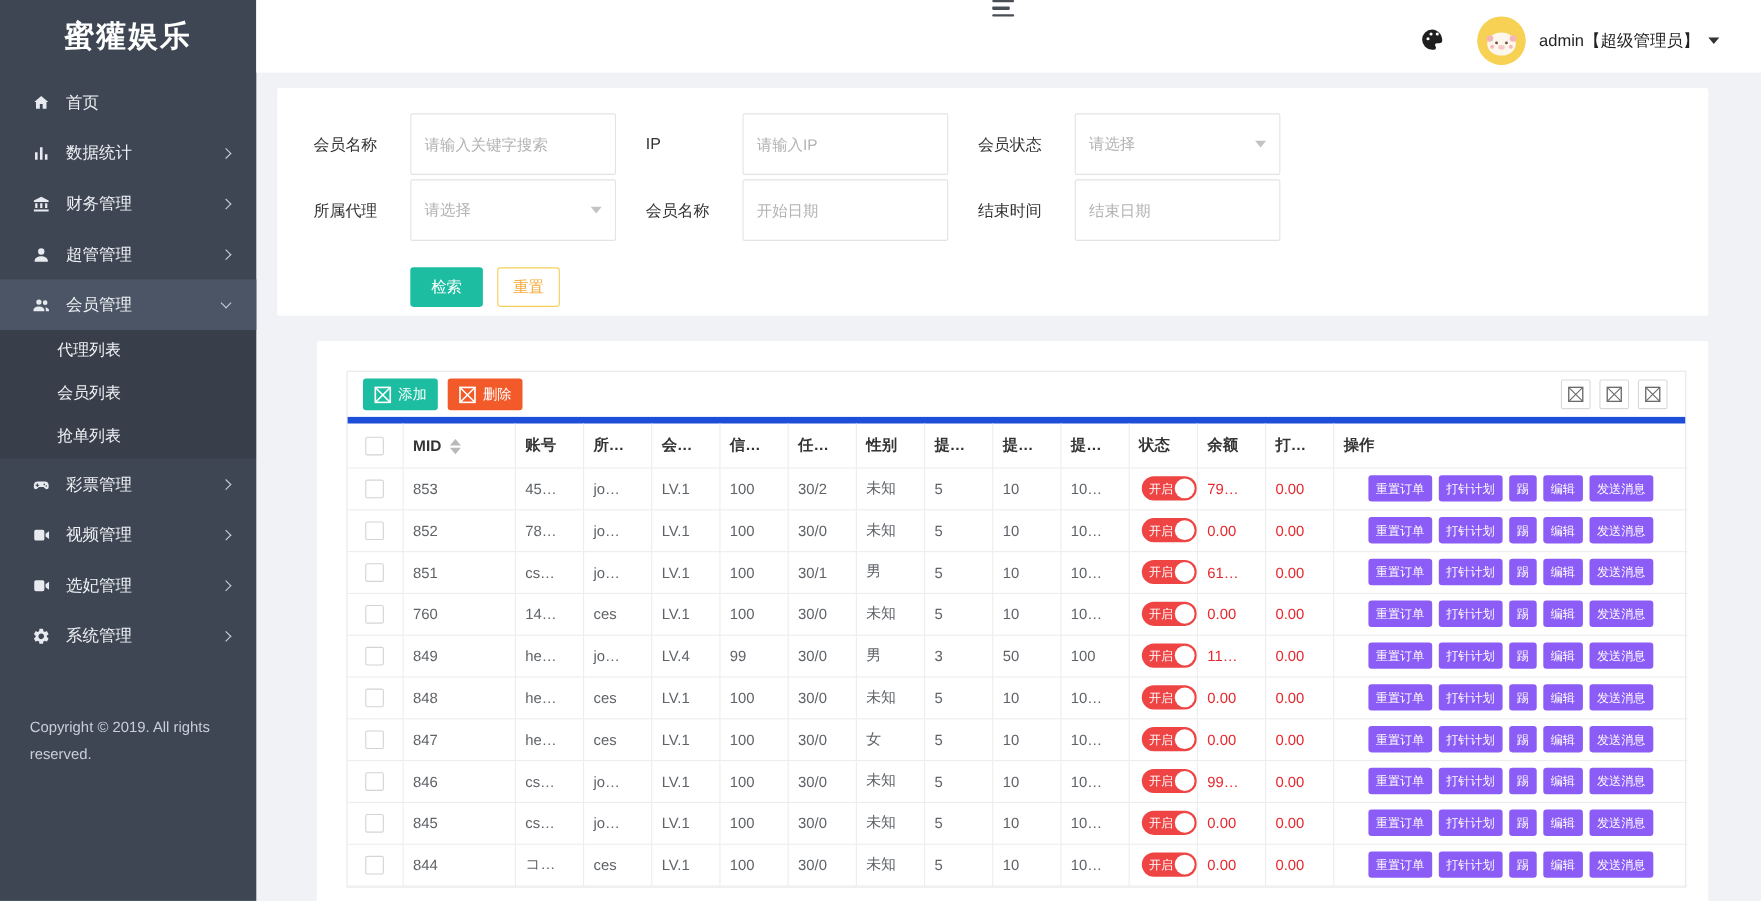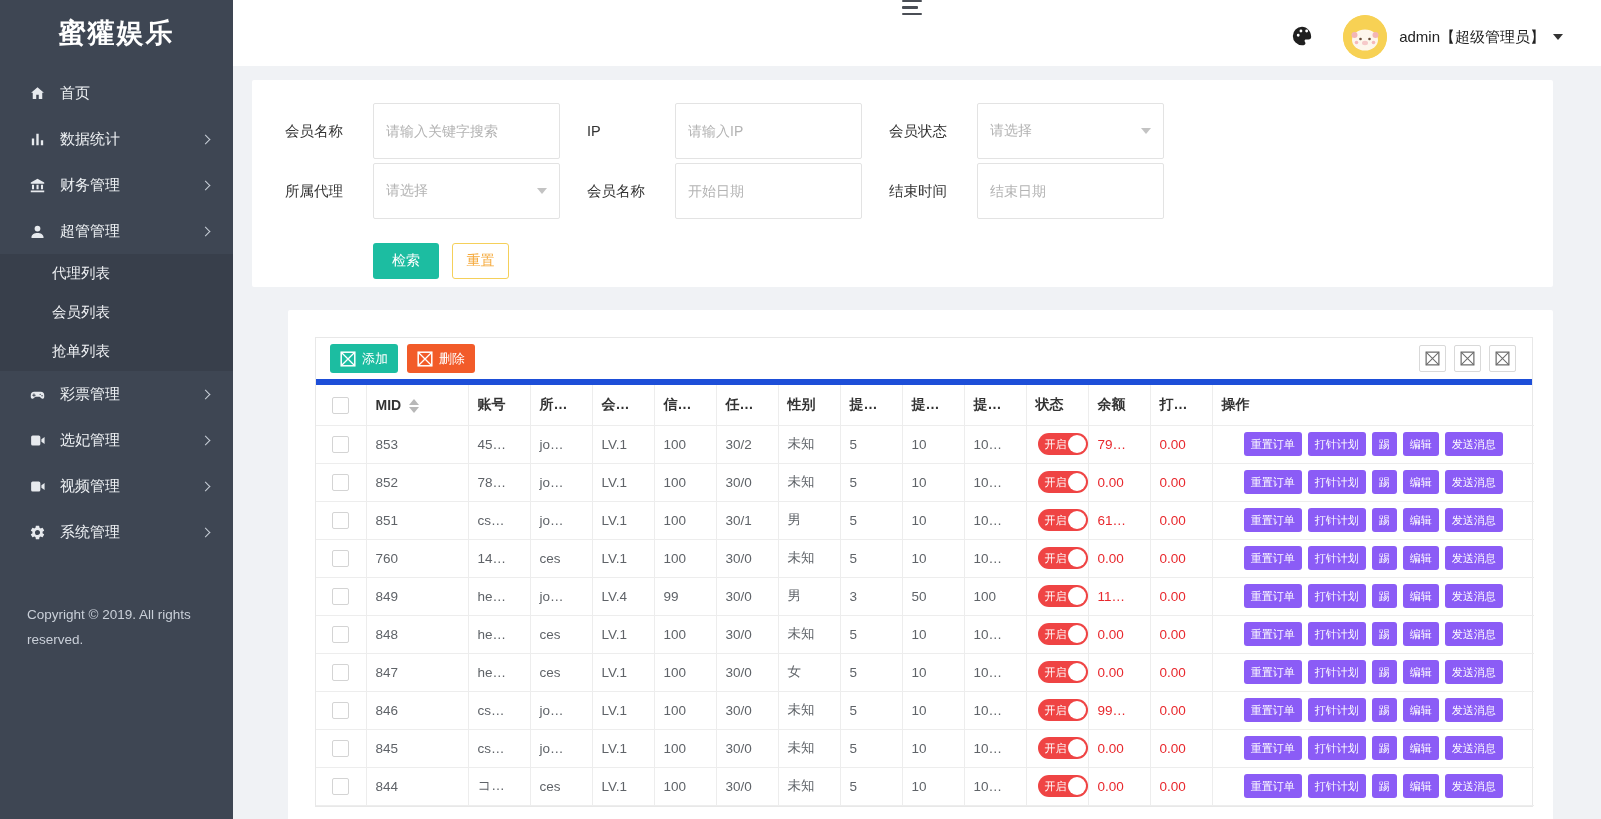--- a/index.html
+++ b/index.html
@@ -118,50 +118,59 @@
         </div>
         <div class="menu-item">
           <span class="micon">
             <svg viewBox="0 0 24 24">
               <path d="M12 3.8a4.1 4.1 0 1 1 0 8.2 4.1 4.1 0 0 1 0-8.2zM3.5 20.2c0-4 4.2-6 8.5-6s8.5 2 8.5 6v.8h-17z"></path>
             </svg>
           </span>
           <span class="mlabel">超管管理</span>
           <span class="chev "></span>
         </div>
+        <div class="menu-item active">
+          <span class="micon">
+            <svg viewBox="0 0 24 24">
+              <path d="M9 4.5a3.4 3.4 0 1 1 0 6.8 3.4 3.4 0 0 1 0-6.8zm8 1.2a3 3 0 1 1 0 6 3 3 0 0 1 0-6zM2 18.6c0-3.4 3.4-5 7-5s7 1.6 7 5v1H2zm15.3-3.7c2.7.4 4.7 1.6 4.7 3.7v1h-4.1v-1c0-1.4-.2-2.7-.6-3.7z"></path>
+            </svg>
+          </span>
+          <span class="mlabel">会员管理</span>
+          <span class="chev down"></span>
+        </div>
         <div class="submenu">
           <div class="submenu-item">代理列表</div>
           <div class="submenu-item">会员列表</div>
           <div class="submenu-item">抢单列表</div>
         </div>
         <div class="menu-item">
           <span class="micon">
             <svg viewBox="0 0 24 24">
               <path d="M7.5 8h9a5 5 0 0 1 5 5v2.5a2.5 2.5 0 0 1-4.4 1.6L15 15H9l-2.1 2.1A2.5 2.5 0 0 1 2.5 15.5V13a5 5 0 0 1 5-5zm.2 2.6H6.3v1.6H4.7v1.4h1.6v1.6h1.4v-1.6h1.6v-1.4H7.7zm8.1.2a1 1 0 1 0 0 2 1 1 0 0 0 0-2zm2.6 2a1 1 0 1 0 0 2 1 1 0 0 0 0-2z"></path>
             </svg>
           </span>
           <span class="mlabel">彩票管理</span>
           <span class="chev "></span>
         </div>
         <div class="menu-item">
           <span class="micon">
             <svg viewBox="0 0 24 24">
               <path d="M3 7.2A2.2 2.2 0 0 1 5.2 5h8.6A2.2 2.2 0 0 1 16 7.2v9.6a2.2 2.2 0 0 1-2.2 2.2H5.2A2.2 2.2 0 0 1 3 16.8zM17.5 10.2 22 7v10l-4.5-3.2z"></path>
             </svg>
           </span>
+          <span class="mlabel">视频管理</span>
+          <span class="chev "></span>
+        </div>
+        <div class="menu-item">
+          <span class="micon">
+            <svg viewBox="0 0 24 24">
+              <path d="M3 7.2A2.2 2.2 0 0 1 5.2 5h8.6A2.2 2.2 0 0 1 16 7.2v9.6a2.2 2.2 0 0 1-2.2 2.2H5.2A2.2 2.2 0 0 1 3 16.8zM17.5 10.2 22 7v10l-4.5-3.2z"></path>
+            </svg>
+          </span>
           <span class="mlabel">选妃管理</span>
-          <span class="chev "></span>
-        </div>
-        <div class="menu-item">
-          <span class="micon">
-            <svg viewBox="0 0 24 24">
-              <path d="M3 7.2A2.2 2.2 0 0 1 5.2 5h8.6A2.2 2.2 0 0 1 16 7.2v9.6a2.2 2.2 0 0 1-2.2 2.2H5.2A2.2 2.2 0 0 1 3 16.8zM17.5 10.2 22 7v10l-4.5-3.2z"></path>
-            </svg>
-          </span>
-          <span class="mlabel">视频管理</span>
           <span class="chev "></span>
         </div>
         <div class="menu-item">
           <span class="micon">
             <svg viewBox="0 0 24 24">
               <path d="M19.14 12.94c.04-.3.06-.61.06-.94 0-.32-.02-.64-.07-.94l2.03-1.58a.49.49 0 0 0 .12-.61l-1.92-3.32a.49.49 0 0 0-.59-.22l-2.39.96c-.5-.38-1.03-.7-1.62-.94l-.36-2.54a.48.48 0 0 0-.48-.41h-3.84c-.24 0-.43.17-.47.41l-.36 2.54c-.59.24-1.13.57-1.62.94l-2.39-.96a.49.49 0 0 0-.59.22L2.74 8.87c-.12.21-.08.47.12.61l2.03 1.58c-.05.3-.09.63-.09.94s.02.64.07.94l-2.03 1.58a.49.49 0 0 0-.12.61l1.92 3.32c.12.22.37.29.59.22l2.39-.96c.5.38 1.03.7 1.62.94l.36 2.54c.05.24.24.41.48.41h3.84c.24 0 .44-.17.47-.41l.36-2.54c.59-.24 1.13-.56 1.62-.94l2.39.96c.22.08.47 0 .59-.22l1.92-3.32a.49.49 0 0 0-.12-.61l-2.01-1.58zM12 15.6A3.61 3.61 0 0 1 8.4 12c0-1.98 1.62-3.6 3.6-3.6s3.6 1.62 3.6 3.6-1.62 3.6-3.6 3.6z"></path>
             </svg>
           </span>
           <span class="mlabel">系统管理</span>
           <span class="chev "></span>

